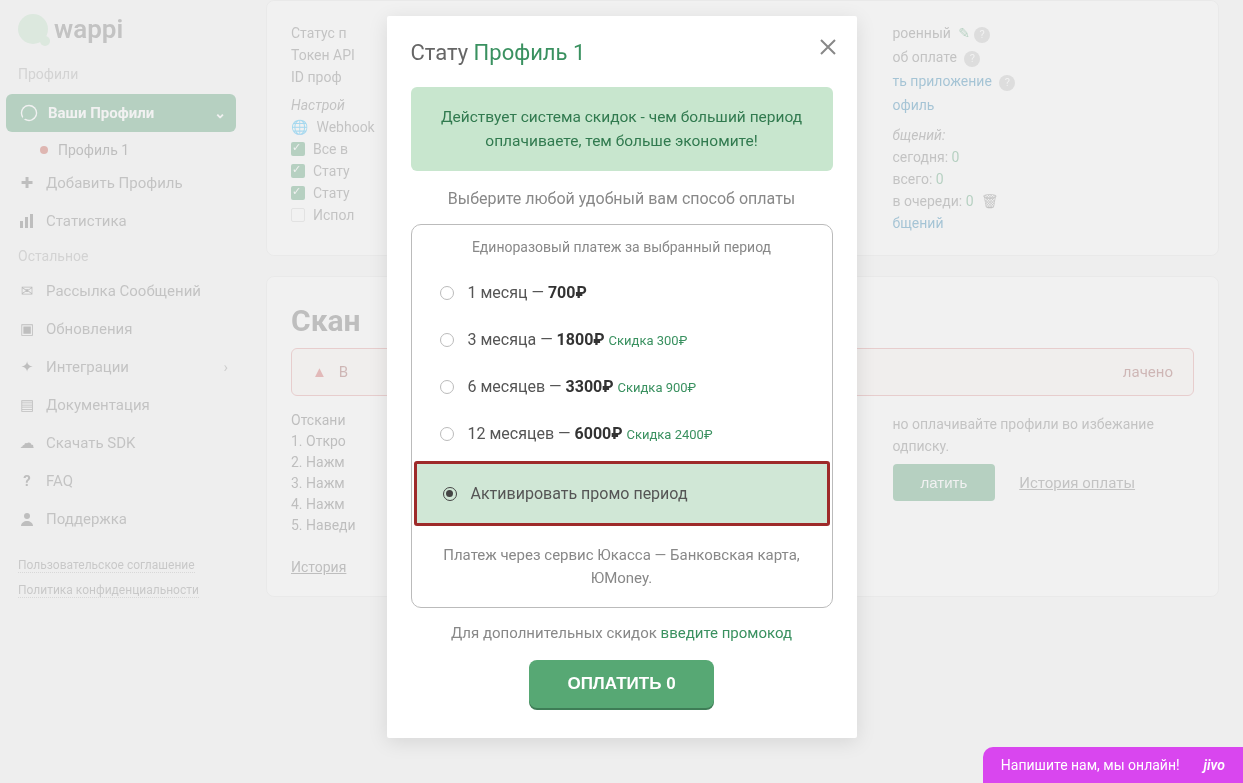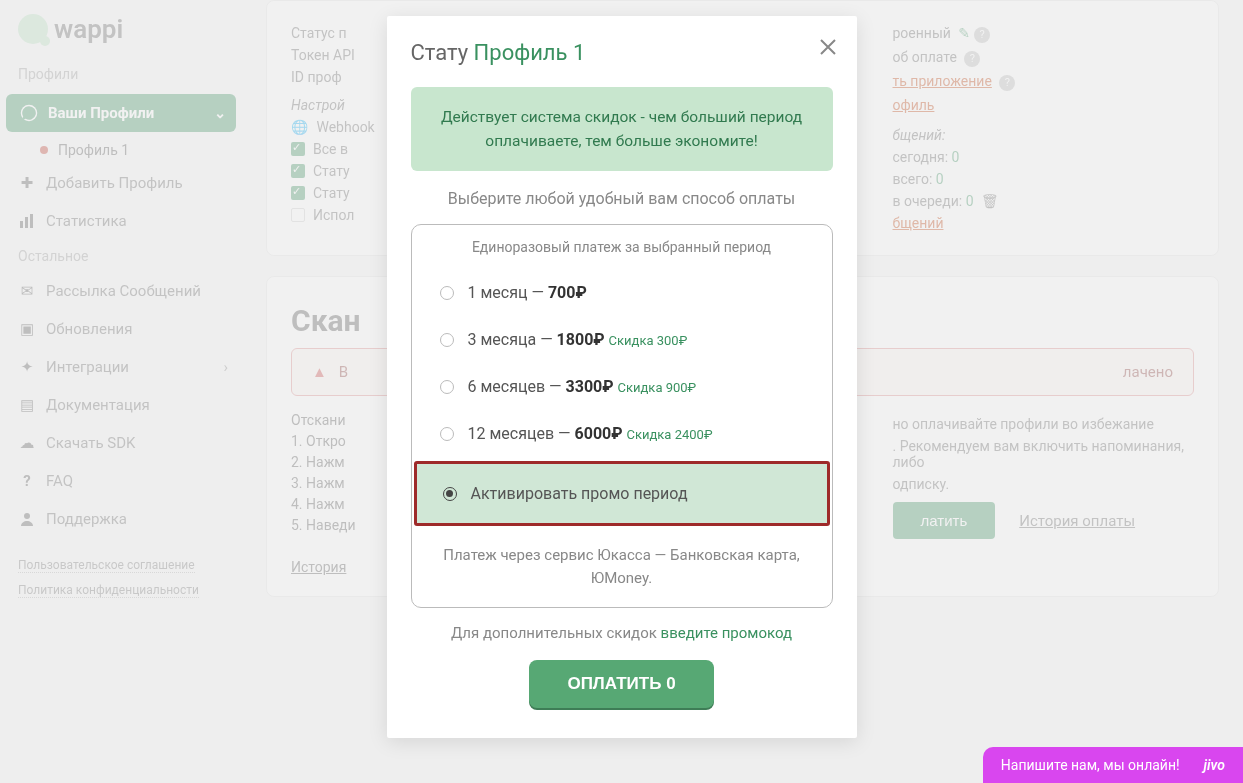--- a/index.html
+++ b/index.html
@@ -88,21 +88,21 @@
   .col { flex:1; }
   .form-line { margin:6px 0; color:#666; font-size:14px; display:flex;align-items:center;}
   .form-line .lbl { display:inline-block; }
   .form-line.italic { font-style:italic;}
   .chk { width:14px;height:14px;background:#3a9160;display:inline-block;margin-right:8px;position:relative;border-radius:2px;}
   .chk::after{content:"✓";color:#fff;font-size:11px;position:absolute;top:-1px;left:1px;}
   .chk.empty{background:#fff;border:1px solid #ccc;}
   .chk.empty::after{content:"";}
   .stat-line { font-size:14px; color:#666; margin:6px 0;}
   .stat-line .val { color:#3a9160; }
-  .link-green { color:#c2410c; text-decoration:underline; }
+  .link-green { color:#0369a1; }
   .globe { margin-right:8px;}
   .help-icon { display:inline-block;width:16px;height:16px;border-radius:50%;background:#bbb;color:#fff;font-size:11px;text-align:center;line-height:16px;margin-left:4px;}
   .pencil { color:#3a9160; margin-left:4px;}
   .alert-box {
     border:1px solid #d88;
     border-radius:6px;
     background:#faf3f2;
     padding:14px 20px;
     color:#8a3b38;
     display:flex;align-items:center;gap:12px;
@@ -346,21 +346,20 @@
           <div>1. Откро</div>
           <div>2. Нажм</div>
           <div>3. Нажм</div>
           <div>4. Нажм</div>
           <div>5. Наведи</div>
           <br>
           <a class="hist-link">История</a>
         </div>
         <div class="col" style="padding-left:300px;">
           <div class="stat-line">но оплачивайте профили во избежание</div>
-          <div class="stat-line">. Рекомендуем вам включить напоминания, либо</div>
           <div class="stat-line">одписку.</div>
           <div class="pay-row">
             <button class="btn-pay">латить</button>
             <a class="pay-history">История оплаты</a>
           </div>
         </div>
       </div>
     </div>
   </main>
 </div>

